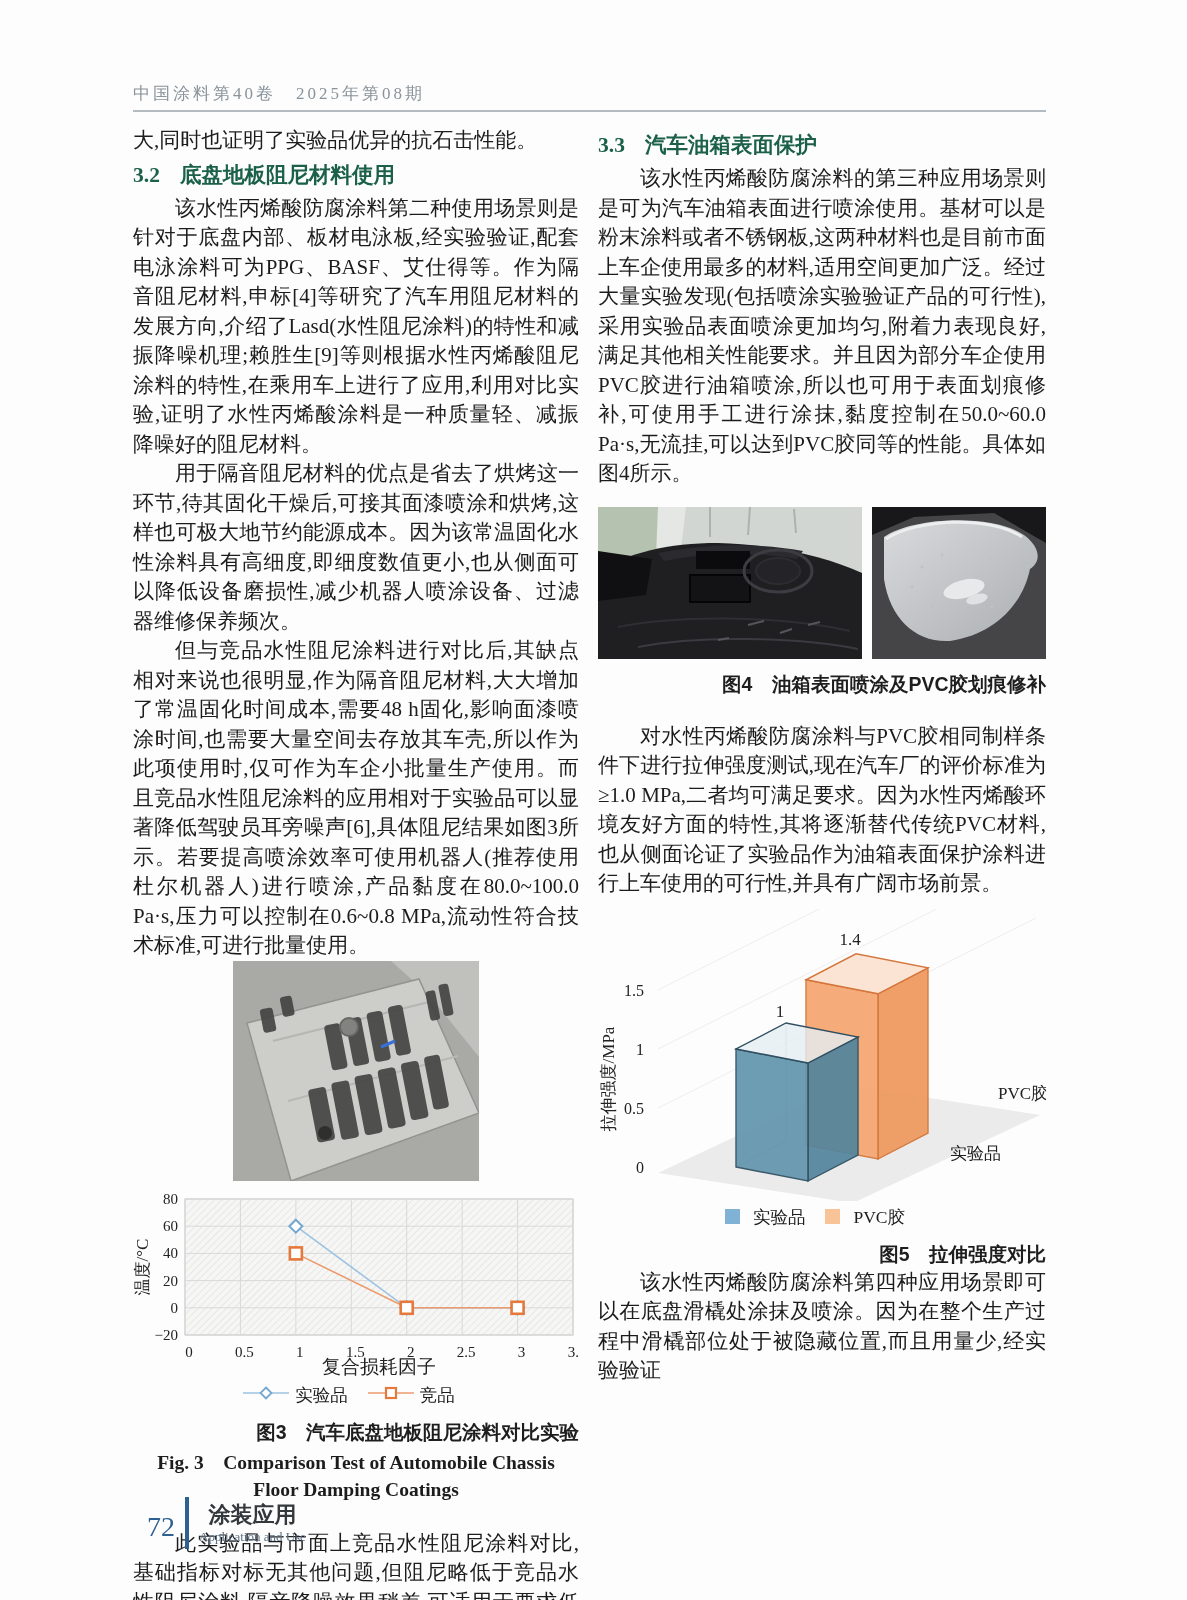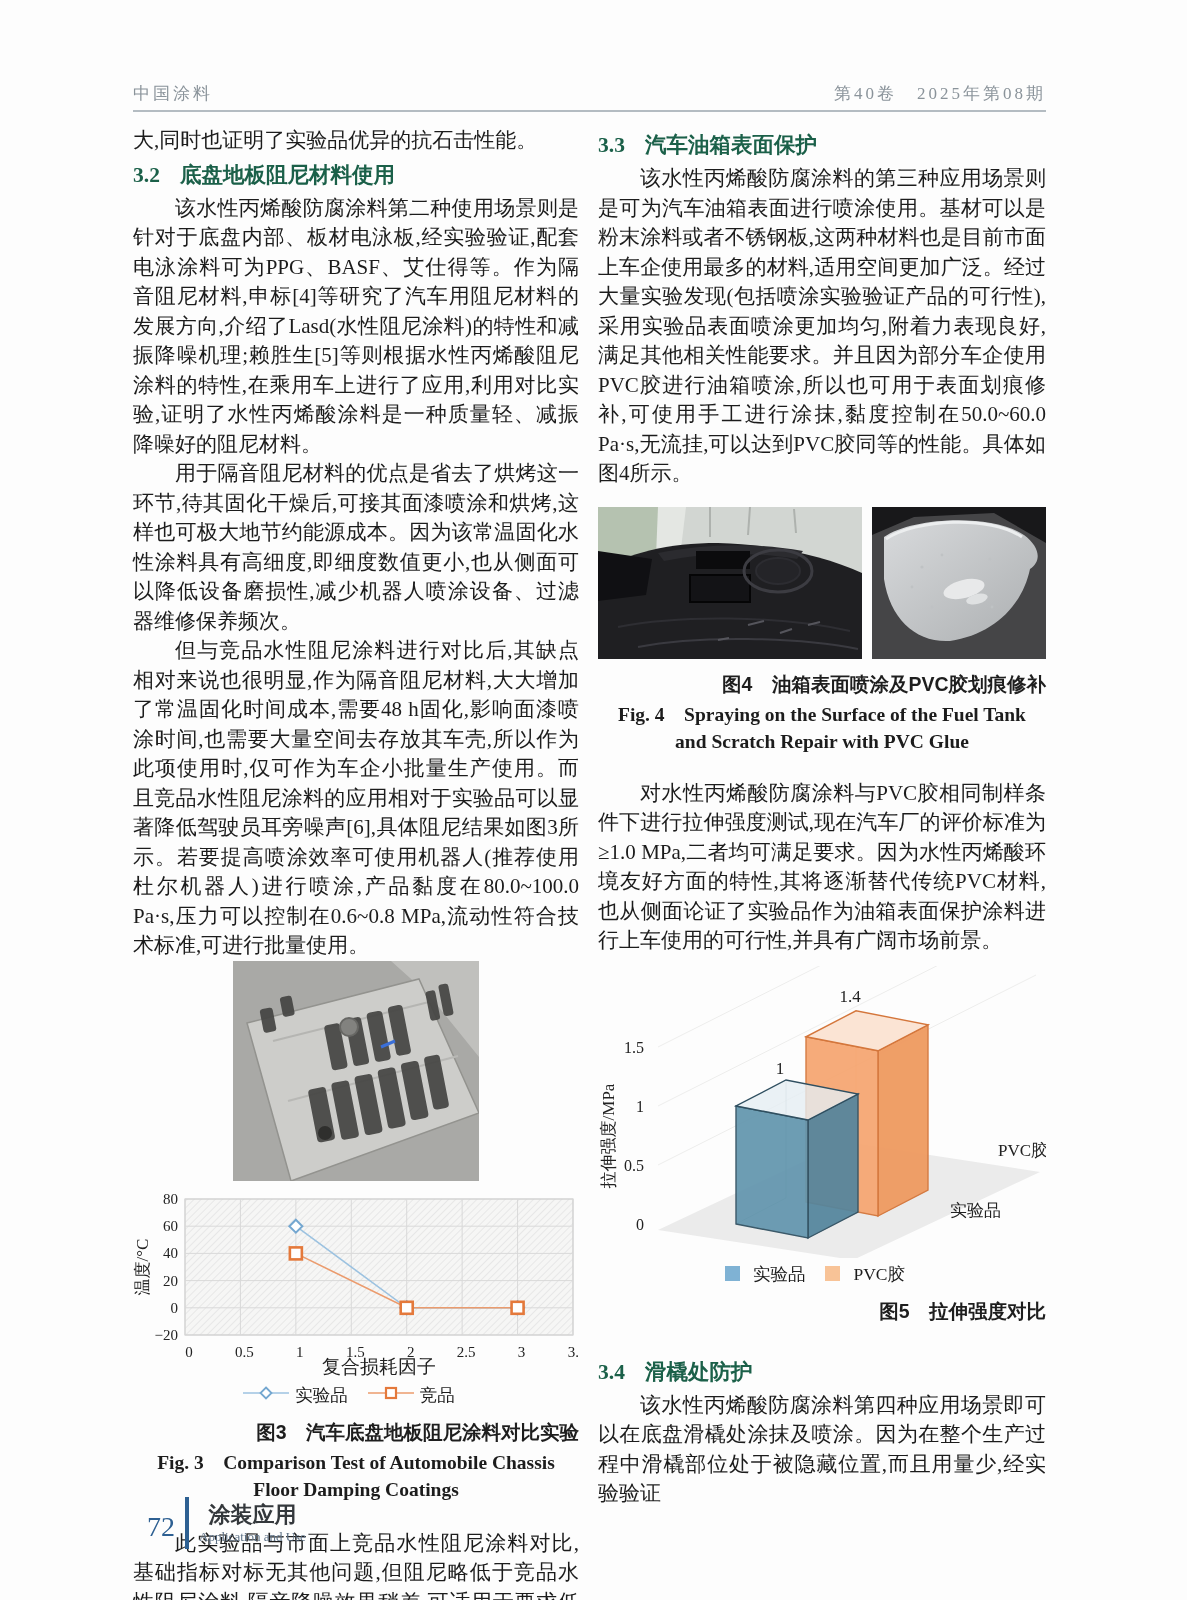--- a/index.html
+++ b/index.html
@@ -1,20 +1,20 @@
 <!DOCTYPE html>
 <html><head>
 <meta charset="utf-8">
 <style>
   html,body{margin:0;padding:0;}
   body{width:1187px;height:1600px;background:#fdfdfd;position:relative;overflow:hidden;
        font-family:"Liberation Serif","DejaVu Serif",serif;color:#1c1c1c;}
   .page{position:absolute;inset:0;}
   
-  .hdr{position:absolute;left:133px;right:141px;top:82px;display:flex;justify-content:space-between;
+  .hdr{position:absolute;left:133px;right:141px;top:82px;display:flex;justify-content:flex-start;
        font-size:17px;color:#8a939a;letter-spacing:3px;}
   .hdr-rule{position:absolute;left:133px;right:141px;top:110px;height:2px;background:#b4bcc2;}
   
   .col{position:absolute;top:126px;}
   .col.left{left:133px;width:446px;}
   .col.right{left:598px;width:448px;}
   p.body{margin:0;font-size:21px;line-height:29.5px;text-align:justify;text-indent:2em;
          font-family:"Liberation Serif","DejaVu Serif",serif;}
   p.cont{text-indent:0;}
   .sec-head{font-family:Liberation Serif, serif;font-weight:bold;
@@ -45,21 +45,21 @@
     <span>中国涂料</span>
     <span>第40卷　2025年第08期</span>
   </div>
   <div class="hdr-rule"></div>
 
   <div class="col left">
     <p class="body cont">大,同时也证明了实验品优异的抗石击性能。</p>
     <div class="sec-head">
       <span class="num">3.2</span><span>底盘地板阻尼材料使用</span>
     </div>
-    <p class="body">该水性丙烯酸防腐涂料第二种使用场景则是针对于底盘内部、板材电泳板,经实验验证,配套电泳涂料可为PPG、BASF、艾仕得等。作为隔音阻尼材料,申标[4]等研究了汽车用阻尼材料的发展方向,介绍了Lasd(水性阻尼涂料)的特性和减振降噪机理;赖胜生[5]等则根据水性丙烯酸阻尼涂料的特性,在乘用车上进行了应用,利用对比实验,证明了水性丙烯酸涂料是一种质量轻、减振降噪好的阻尼材料。</p>
+    <p class="body">该水性丙烯酸防腐涂料第二种使用场景则是针对于底盘内部、板材电泳板,经实验验证,配套电泳涂料可为PPG、BASF、艾仕得等。作为隔音阻尼材料,申标[4]等研究了汽车用阻尼材料的发展方向,介绍了Lasd(水性阻尼涂料)的特性和减振降噪机理;赖胜生[9]等则根据水性丙烯酸阻尼涂料的特性,在乘用车上进行了应用,利用对比实验,证明了水性丙烯酸涂料是一种质量轻、减振降噪好的阻尼材料。</p>
     <p class="body">用于隔音阻尼材料的优点是省去了烘烤这一环节,待其固化干燥后,可接其面漆喷涂和烘烤,这样也可极大地节约能源成本。因为该常温固化水性涂料具有高细度,即细度数值更小,也从侧面可以降低设备磨损性,减少机器人喷涂设备、过滤器维修保养频次。</p>
     <p class="body">但与竞品水性阻尼涂料进行对比后,其缺点相对来说也很明显,作为隔音阻尼材料,大大增加了常温固化时间成本,需要48 h固化,影响面漆喷涂时间,也需要大量空间去存放其车壳,所以作为此项使用时,仅可作为车企小批量生产使用。而且竞品水性阻尼涂料的应用相对于实验品可以显著降低驾驶员耳旁噪声[6],具体阻尼结果如图3所示。若要提高喷涂效率可使用机器人(推荐使用杜尔机器人)进行喷涂,产品黏度在80.0~100.0 Pa·s,压力可以控制在0.6~0.8 MPa,流动性符合技术标准,可进行批量使用。</p>
 
     <figure>
       <div class="photo-wrap">
         
         <svg width="246" height="220" viewBox="0 0 246 220">
           <rect width="246" height="220" fill="#a9a9a6"></rect>
           <polygon points="158,0 246,0 246,96 196,34" fill="#c0c0bd"></polygon>
           <polygon points="14,62 186,18 246,152 58,220" fill="#cdcdca" stroke="#93938f" stroke-width="1.5"></polygon>
@@ -198,21 +198,20 @@
               <circle cx="70" cy="48" r="1.4"></circle>
               <circle cx="118" cy="52" r="1.6"></circle>
               <circle cx="60" cy="100" r="1.5"></circle>
               <circle cx="120" cy="100" r="1.4"></circle>
               <circle cx="40" cy="80" r="1.4"></circle>
             </g>
         </svg>
       </div>
       <figcaption>
         <div class="cap-cn">图4　油箱表面喷涂及PVC胶划痕修补</div>
-        <div class="cap-en">Fig. 4　Spraying on the Surface of the Fuel Tank and Scratch Repair with PVC Glue</div>
       </figcaption>
     </figure>
 
     <p class="body" style="margin-top:24px">对水性丙烯酸防腐涂料与PVC胶相同制样条件下进行拉伸强度测试,现在汽车厂的评价标准为≥1.0 MPa,二者均可满足要求。因为水性丙烯酸环境友好方面的特性,其将逐渐替代传统PVC材料,也从侧面论证了实验品作为油箱表面保护涂料进行上车使用的可行性,并具有广阔市场前景。</p>
 
     <figure style="margin-top:10px">
       <svg id="fig5-svg" width="448" height="292" viewBox="0 0 448 292">
           <line x1="60" y1="199" x2="438" y2="9" stroke="#ededec"></line>
           <line x1="60" y1="140" x2="438" y2="-50" stroke="#ededec"></line>
           <line x1="60" y1="81" x2="438" y2="-109" stroke="#ededec"></line>
@@ -243,23 +242,20 @@
         <span class="leg-sq" id="leg5-c0" style="background: rgb(127, 178, 212);"></span>
         <span class="lab">实验品</span>
         <span class="leg-sq" id="leg5-c1" style="background: rgb(248, 195, 151);"></span>
         <span class="lab">PVC胶</span>
       </div>
       <figcaption>
         <div class="cap-cn">图5　拉伸强度对比</div>
       </figcaption>
     </figure>
 
-    <div class="sec-head" style="margin-top:28px">
-      <span class="num">3.4</span><span>滑橇处防护</span>
-    </div>
     <p class="body">该水性丙烯酸防腐涂料第四种应用场景即可以在底盘滑橇处涂抹及喷涂。因为在整个生产过程中滑橇部位处于被隐藏位置,而且用量少,经实验验证</p>
   </div>
 
   <div class="ftr">
     <span class="pageno">72</span>
     <span class="bar"></span>
     <span>
       <div class="cn">涂装应用</div>
       <div class="en">Application and Use</div>
     </span>

